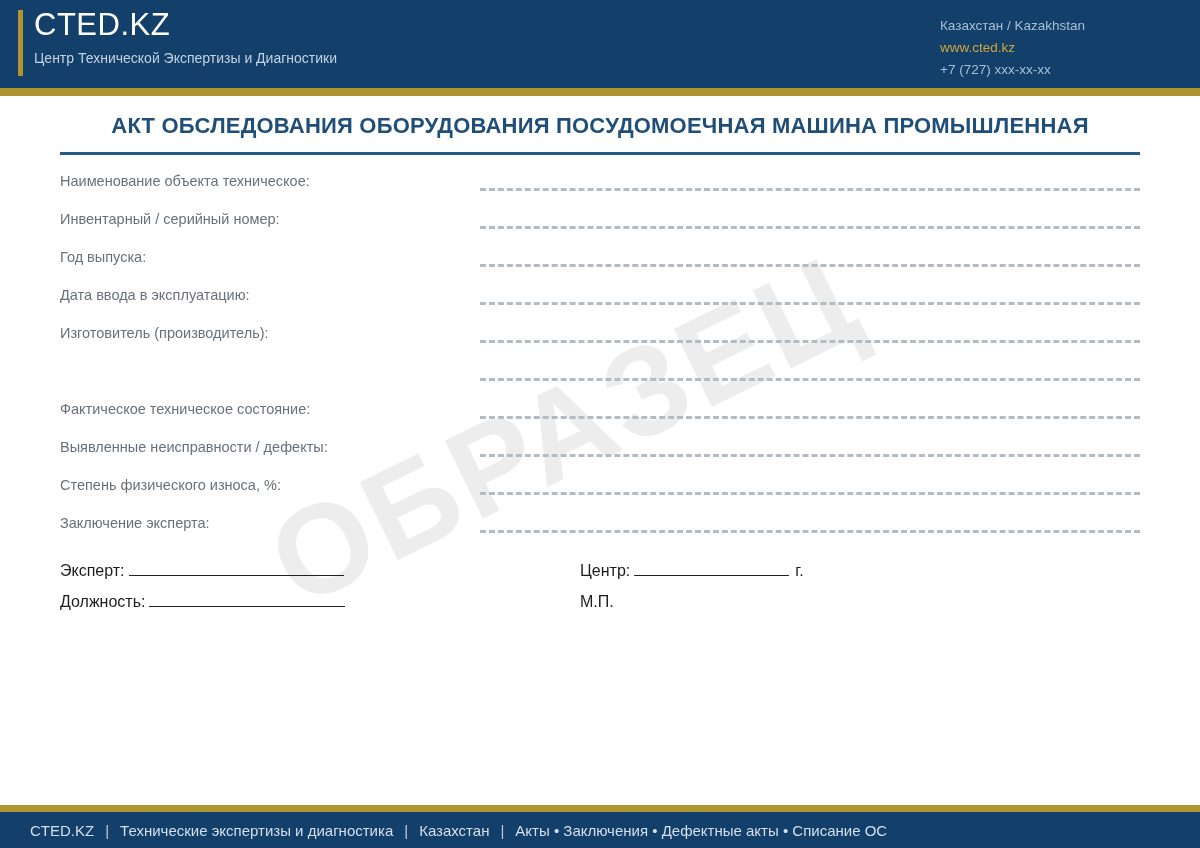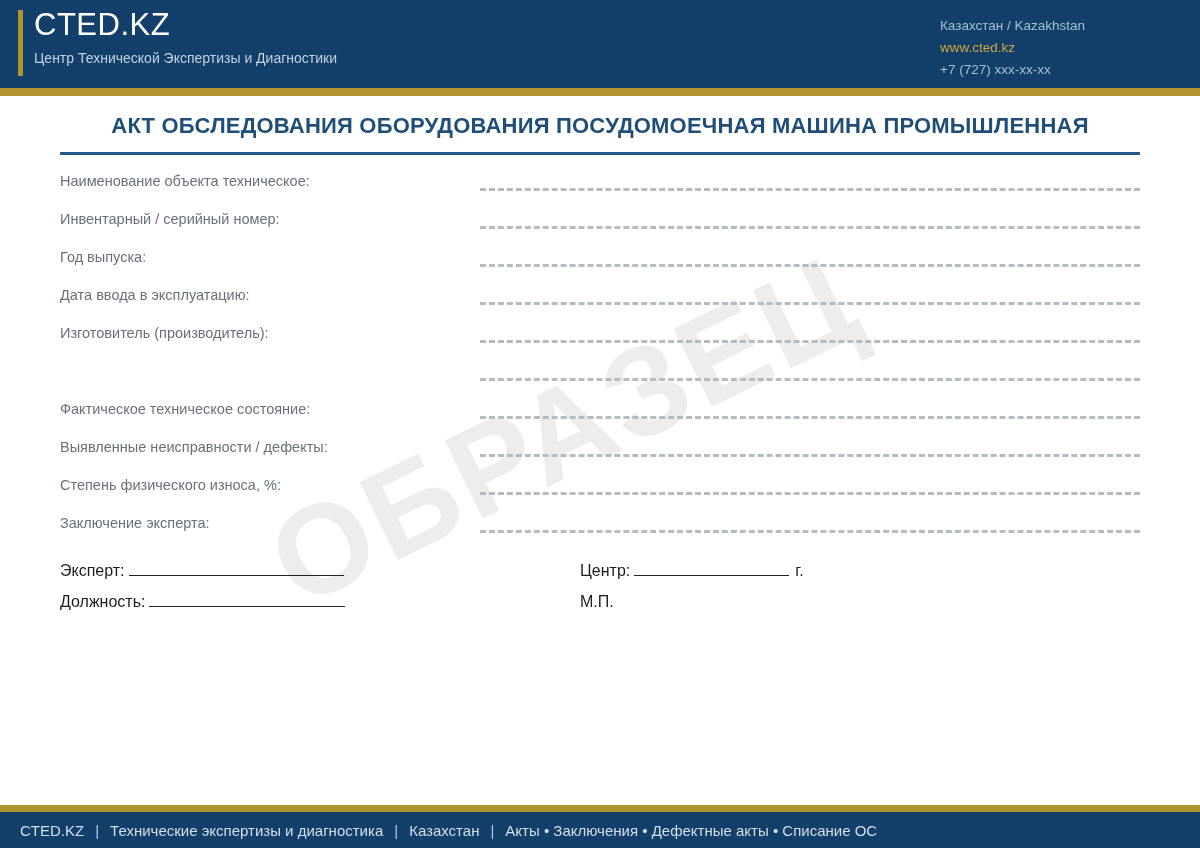--- a/index.html
+++ b/index.html
@@ -90,21 +90,21 @@
   .sig-line.date     { width:155px; margin-right:6px; }
 
   
   .gold-line-bottom {
     position:absolute; top:805px; left:0; width:1200px; height:7px;
     background:#b09430;
   }
   .footer-bar {
     position:absolute; top:812px; left:0; width:1200px; height:36px;
     background:#12406b; color:#d3dfec; font-size:15px;
-    display:flex; align-items:center; padding-left:20px;
+    display:flex; align-items:center; padding-left:30px;
   }
   .footer-sep { margin:0 11px; color:#bccbdb; }
 </style>
 </head>
 <body>
 
 <div class="page">
 
   <div class="header">
     <div class="accent-bar"></div>

